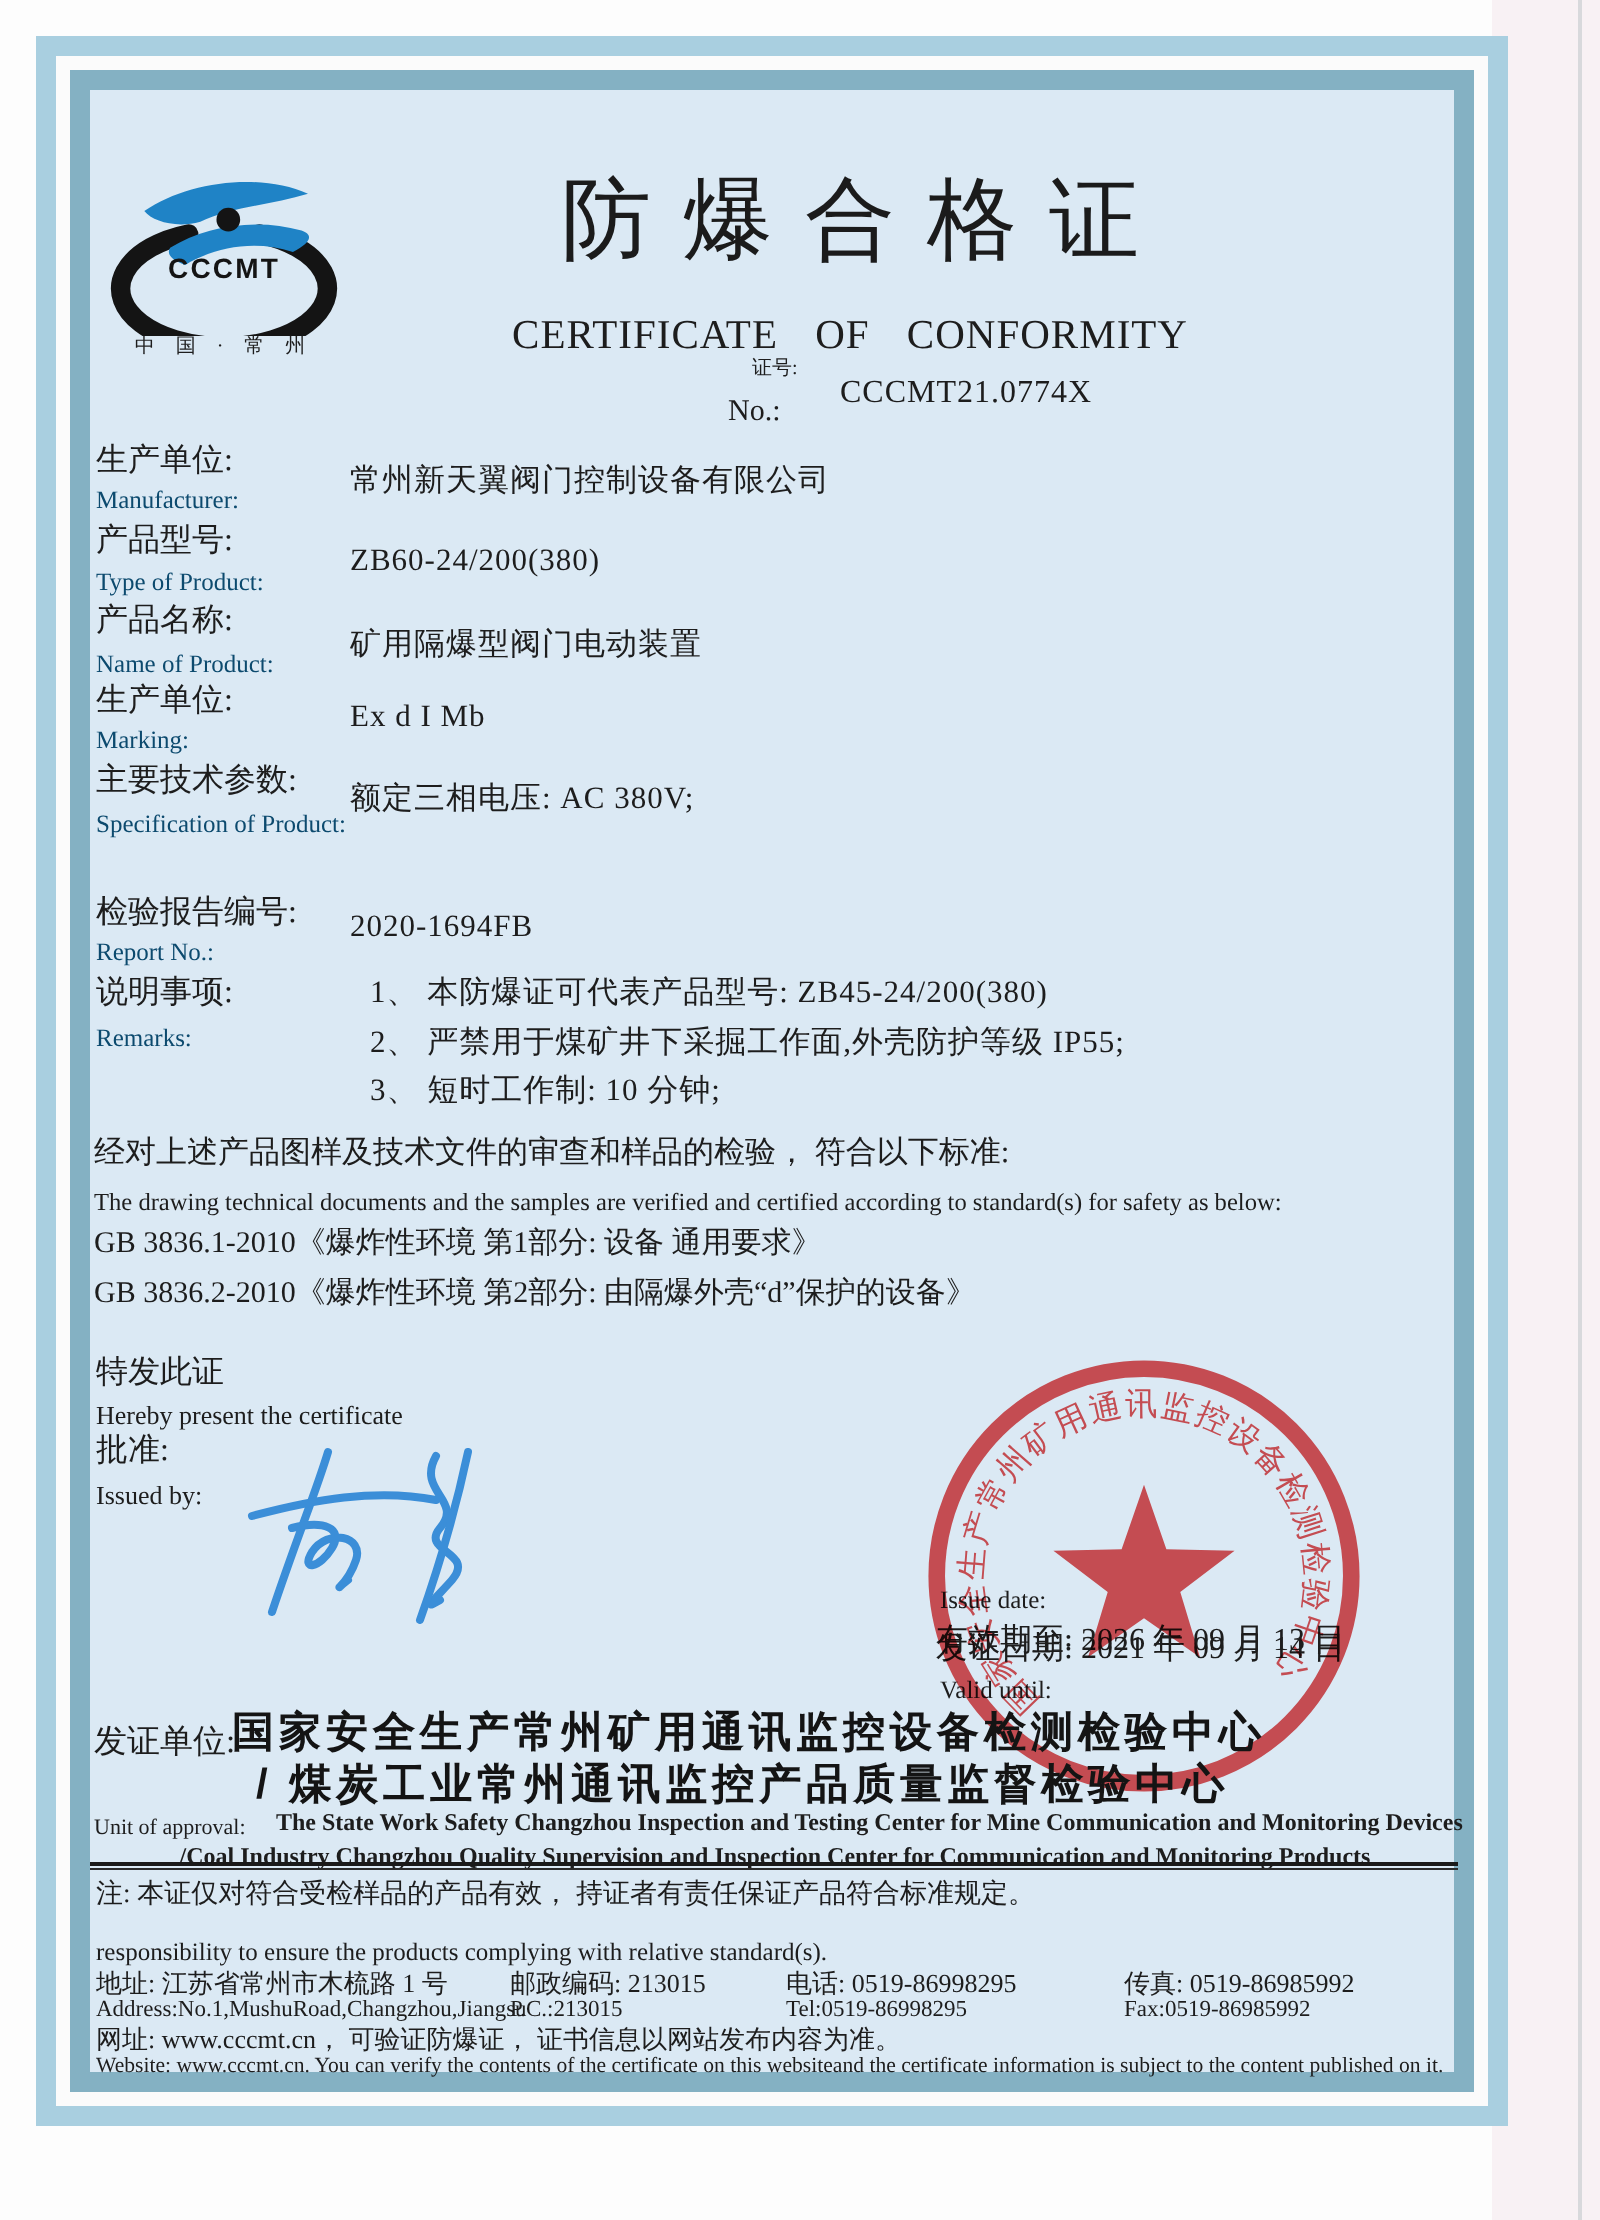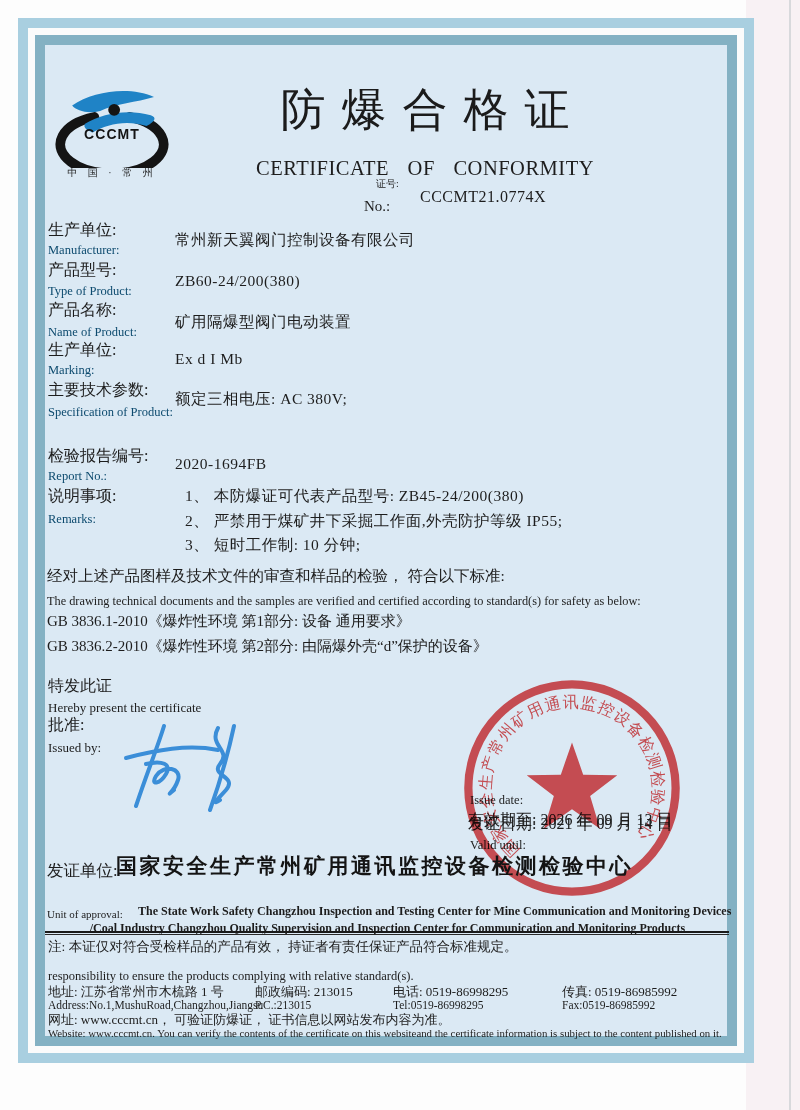--- a/index.html
+++ b/index.html
@@ -136,20 +136,21 @@
     <defs>
         <path id="stampArc" d="M 60 170 A 78 78 0 1 1 160 170" fill="none"></path>
       </defs>
     <text font-size="15.5" fill="#e0393b" letter-spacing="1" font-family="Liberation Serif, DejaVu Serif, serif">
       <textPath href="#stampArc">国家安全生产常州矿用通讯监控设备检测检验中心</textPath>
     </text>
   </svg>
 
   <div class="abs" style="left:47px; top:860px; font-size:16.5px;">发证单位:</div>
   <div class="abs big-cn" style="left:116px; top:852px;">国家安全生产常州矿用通讯监控设备检测检验中心</div>
+  <div class="abs big-cn" style="left:128px; top:878px;">/ 煤炭工业常州通讯监控产品质量监督检验中心</div>
   <div class="abs" style="left:47px; top:908px; font-size:11px;">Unit of approval:</div>
   <div class="abs appr-en" style="left:45px; top:921px; width:685px; text-align:center; white-space:nowrap;">/Coal Industry Changzhou Quality Supervision and Inspection Center for Communication and Monitoring Products</div>
   <div class="abs appr-en" style="left:138px; top:904px;">The State Work Safety Changzhou Inspection and Testing Center for Mine Communication and Monitoring Devices</div>
 
   <div class="divider"></div>
 
   <div class="abs note" style="left:48px; top:938px;">注: 本证仅对符合受检样品的产品有效， 持证者有责任保证产品符合标准规定。</div>
   <div class="abs note-en" style="left:48px; top:969px;">responsibility to ensure the products complying with relative standard(s).</div>
 
   <div class="abs addr-cn" style="left:48px; top:983px;">地址: 江苏省常州市木梳路 1 号</div>

